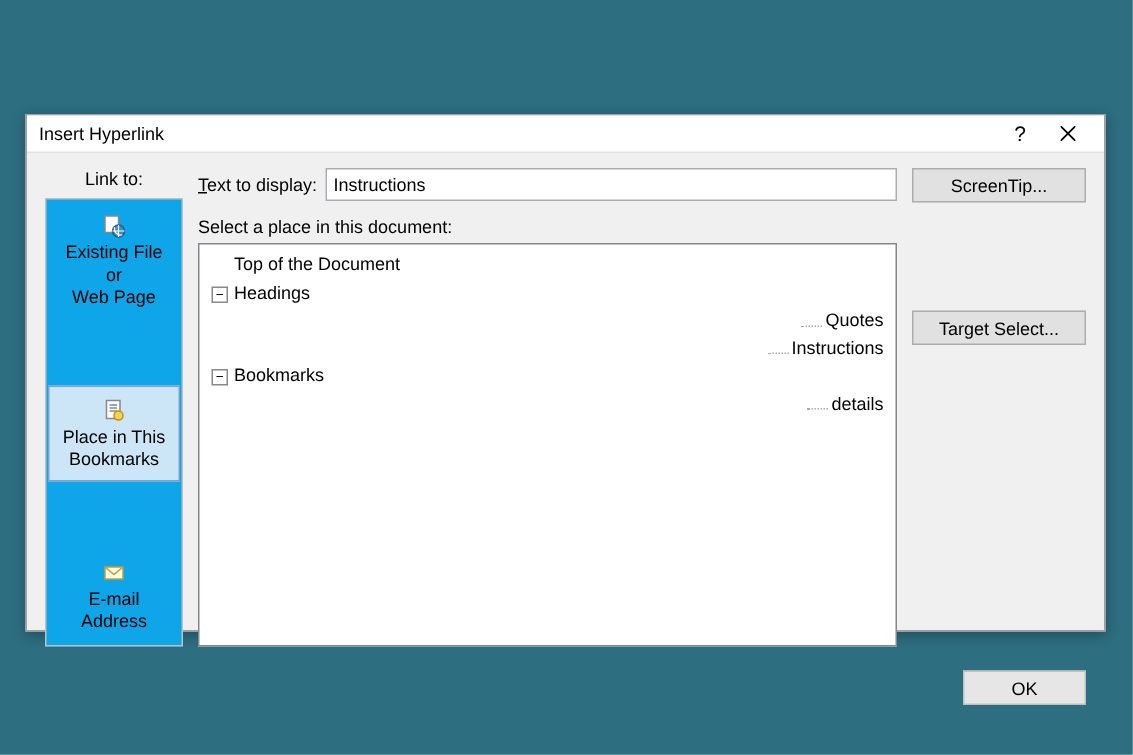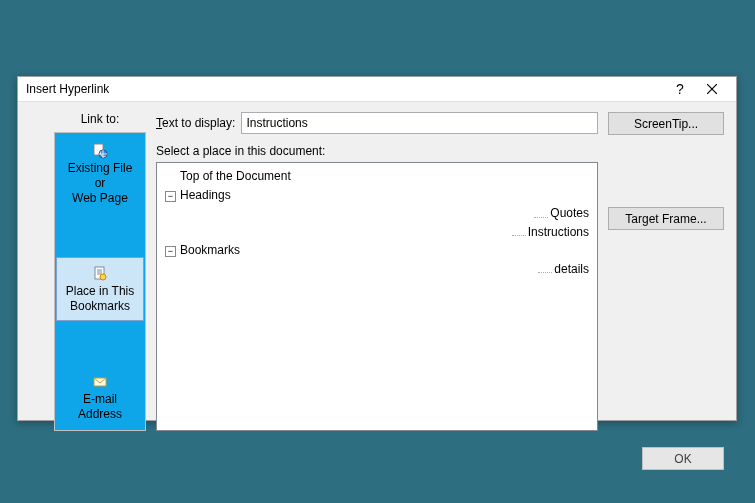--- a/index.html
+++ b/index.html
@@ -46,21 +46,20 @@
     flex: 1;
     display: flex;
     padding: 10px 12px 12px 12px;
     gap: 10px;
   }
 
   .linkto-col {
     width: 92px;
     display: flex;
     flex-direction: column;
-    margin-left: 24px;
   }
   .linkto-label {
     text-align: center;
     margin-bottom: 6px;
   }
   .linkto-panel {
     flex: 1;
     border: 1px solid #c0c0c0;
     background: #0ea5e9;
     display: flex;
@@ -154,21 +153,21 @@
     font-family: inherit;
     font-size: 12px;
     padding: 0 10px;
     cursor: default;
     display: inline-flex;
     align-items: center;
     justify-content: center;
   }
   .btn.wide { width: 116px; }
   .btn:disabled {
-    color: #404040;
+    color: #000000;
     background: #e6e6e6;
     border-color: #c0c0c0;
   }
   .right-col .screentip { margin-top: 0; }
   .right-col .targetframe { margin-top: 62px; }
 
   .footer {
     display: flex;
     justify-content: flex-end;
     gap: 8px;
@@ -266,21 +265,21 @@
           </div>
         </div>
       </div>
     </div>
 
     <div class="right-col">
       <button class="btn wide screentip">
         <span>ScreenTip...</span>
       </button>
       <button class="btn wide targetframe">
-        <span>Target Frame...</span>
+        <span>Target Select...</span>
       </button>
     </div>
 
   </div>
 
   <div class="footer">
     <button class="btn" disabled="">
       <span>OK</span>
     </button>
   </div>

